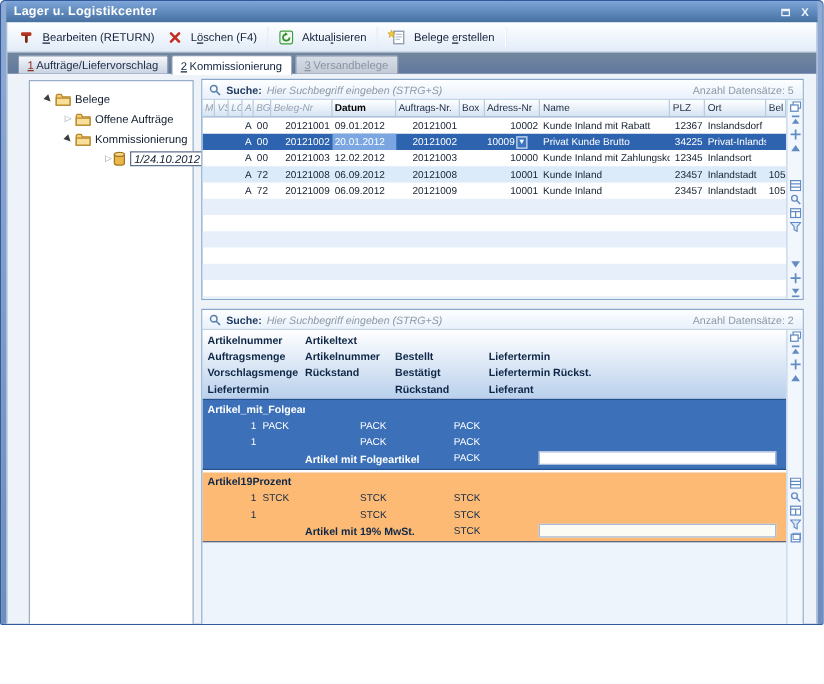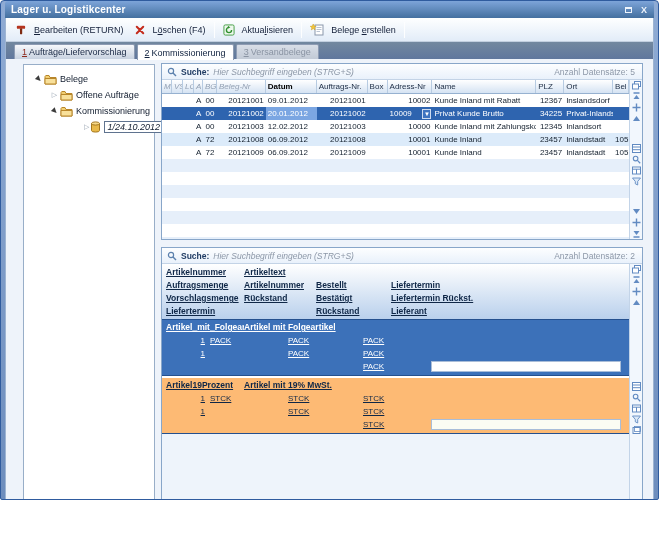--- a/index.html
+++ b/index.html
@@ -63,34 +63,34 @@
   .row-alt{background:#dcebfa;}
   .row-sel{background:#2e64af;color:#ffffff;}
   .row-sel .cell-focus{background:#7ba6e2;}
   .filler{height:13px;}
   .filler.row-alt{background:#e6effa;}
   .cw0{width:10px}.cw1{width:11px}.cw2{width:11px}.cw3{width:9px}.cw4{width:14px}.cw5{width:49px}
   .cw6{width:51px}.cw7{width:51px}.cw8{width:20px}.cw9{width:45px}.cw10{width:104px}
   .cw11{width:28px}.cw12{width:49px}.cw13{width:16px}
   .gr .cw3,.gr .cw4{text-align:center;}
   .gr .cw5,.gr .cw7,.gr .cw9,.gr .cw11{text-align:right;}
-  .adr-wrap{display:flex;align-items:center;justify-content:space-between;gap:1px;padding:0 1px 0 2px;}
+  .adr-wrap{display:flex;align-items:center;justify-content:flex-start;gap:1px;padding:0 1px 0 2px;}
   .dd{width:9px;height:10px;background:#3f74c0;border:1px solid #cfdcf0;color:#fff;font-size:6px;
       display:inline-flex;align-items:center;justify-content:center;line-height:1;}
   
   .lheader{background:linear-gradient(#ffffff,#b9d0ec);border-bottom:1px solid #24508e;padding:2px 0 1px 0;}
   .hl{position:relative;height:13px;font-size:8.5px;font-weight:bold;color:#0f2747;}
-  .hl span,.rl span,.rtitle span{position:absolute;white-space:nowrap;line-height:13px;text-decoration:underline;}
+  .hl span,.rl span,.rtitle span{position:absolute;white-space:nowrap;line-height:13px;}
   .p1{left:4px}.p2{left:82px}.p3{left:154px}.p4{left:229px}
   .record{padding:1px 0 2px 0;border-bottom:1px solid #24508e;}
   .rec-sel{background:#3c71b9;color:#ffffff;}
   .rec-alt{background:#fdba74;color:#0f2747;margin-top:2px;}
   .rtitle{position:relative;height:13px;font-size:8.5px;font-weight:bold;}
   .rtitle .a1{left:4px;width:78px;overflow:hidden;}
-  .rtitle .a2{left:82px;}
+  .rtitle .a2{left:82px;margin-top:40px;}
   .rl{position:relative;height:13px;font-size:8px;}
   .rl .qty{left:0;width:43px;text-align:right;}
   .rl .unit{left:48px;}
   .rl .c2{left:126px;}
   .rl .c3{left:201px;}
   .rl .inp{position:absolute;left:269px;top:1px;width:190px;height:11px;border:1px solid #a9bdd8;}
   .inp-white{background:#ffffff;}
   .inp-cream{background:#fbfcf3;}
   .lower-empty{flex:1;background:#eef4fb;}
   svg{display:block;}

